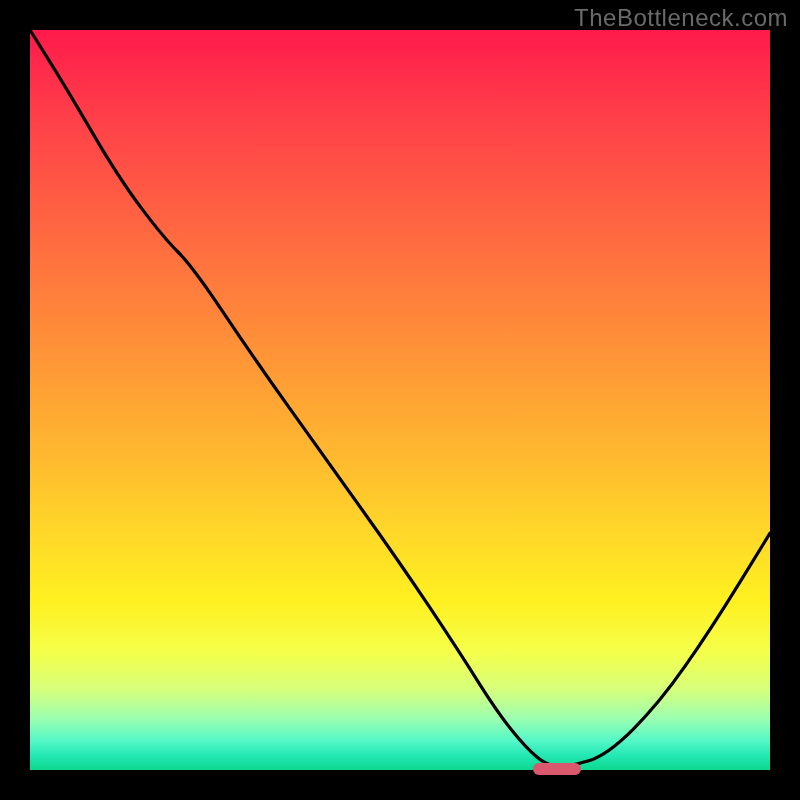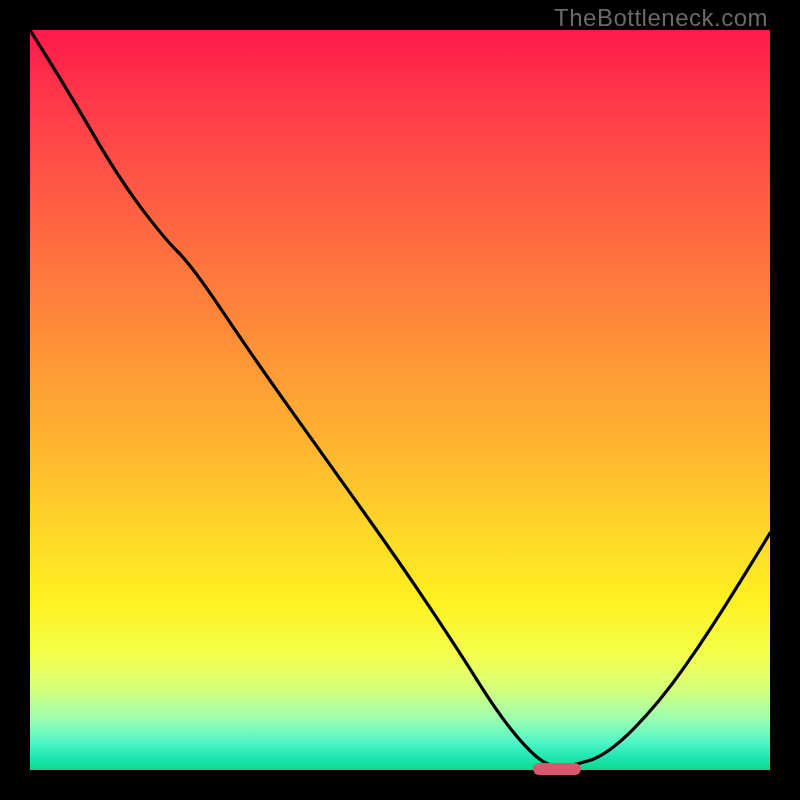--- a/index.html
+++ b/index.html
@@ -13,21 +13,21 @@
   }
   .outer {
     position: relative;
     width: 800px;
     height: 800px;
     background: #000;
   }
   .watermark {
     position: absolute;
     top: 4px;
-    right: 32px;
+    right: 12px;
     color: #6a6a6a;
     font-size: 24px;
     font-weight: 500;
     letter-spacing: 0.5px;
     user-select: none;
   }
   
   .plot {
     position: absolute;
     left: 30px;

